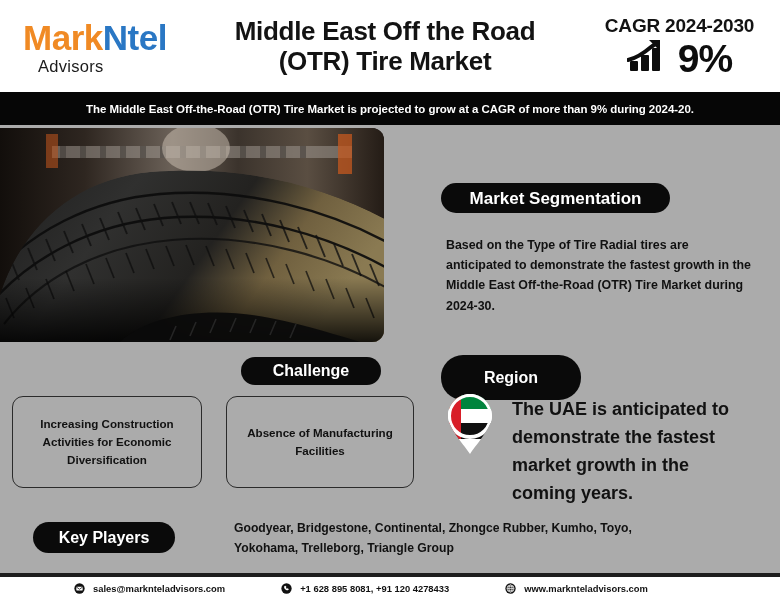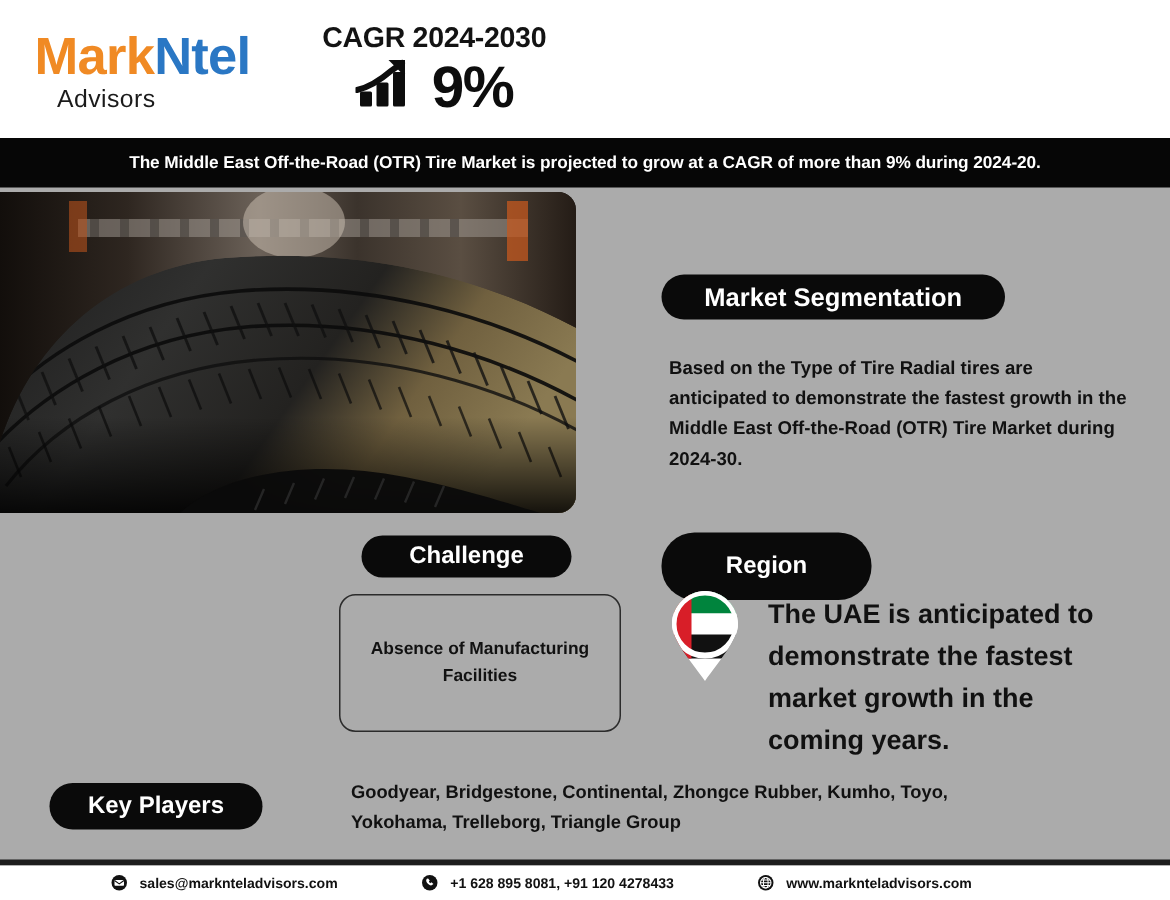--- a/index.html
+++ b/index.html
@@ -174,20 +174,24 @@
 
 <div class="page">
 
   <div class="header">
 
     <div class="logo-wrap">
       <div class="logo-main"><span class="logo-mark">Mark</span><span class="logo-ntel">Ntel</span></div>
       <div class="logo-sub">Advisors</div>
     </div>
 
+    <div class="title-wrap">
+      <div class="title-line">Middle East Off the Road</div>
+      <div class="title-line">(OTR) Tire Market</div>
+    </div>
 
     <div class="cagr-wrap">
       <div class="cagr-label">CAGR 2024-2030</div>
       <div class="cagr-row">
         <span>
           <svg width="44" height="34" viewBox="0 0 44 34">
             <rect x="3" y="22" width="8" height="10" rx="1" fill="#0d0d0d"></rect>
             <rect x="14" y="16" width="8" height="16" rx="1" fill="#0d0d0d"></rect>
             <rect x="25" y="9" width="8" height="23" rx="1" fill="#0d0d0d"></rect>
             <path d="M1 21 C10 19 17 14 24 8 L31 3" stroke="#0d0d0d" stroke-width="4" fill="none" stroke-linecap="round"></path>
@@ -317,20 +321,23 @@
           <path d="M250 205 l6 -14"></path>
           <path d="M270 207 l6 -14"></path>
         <path d="M290 210 l6 -14"></path>
       </g>
     </svg>
   </div>
 
   <div class="pill seg-pill">Market Segmentation</div>
   <div class="seg-body">Based on the Type of Tire Radial tires are anticipated to demonstrate the fastest growth in the Middle East Off-the-Road (OTR) Tire Market during 2024-30.</div>
 
+  <div class="card driver-card">
+    <div class="card-text">Increasing Construction Activities for Economic Diversification</div>
+  </div>
 
   <div class="pill challenge-pill">Challenge</div>
   <div class="card challenge-card">
     <div class="card-text">Absence of Manufacturing Facilities</div>
   </div>
 
   <div class="pill region-pill">Region</div>
   <div class="region-pin">
     <svg viewBox="0 0 46 62">
       <defs>

